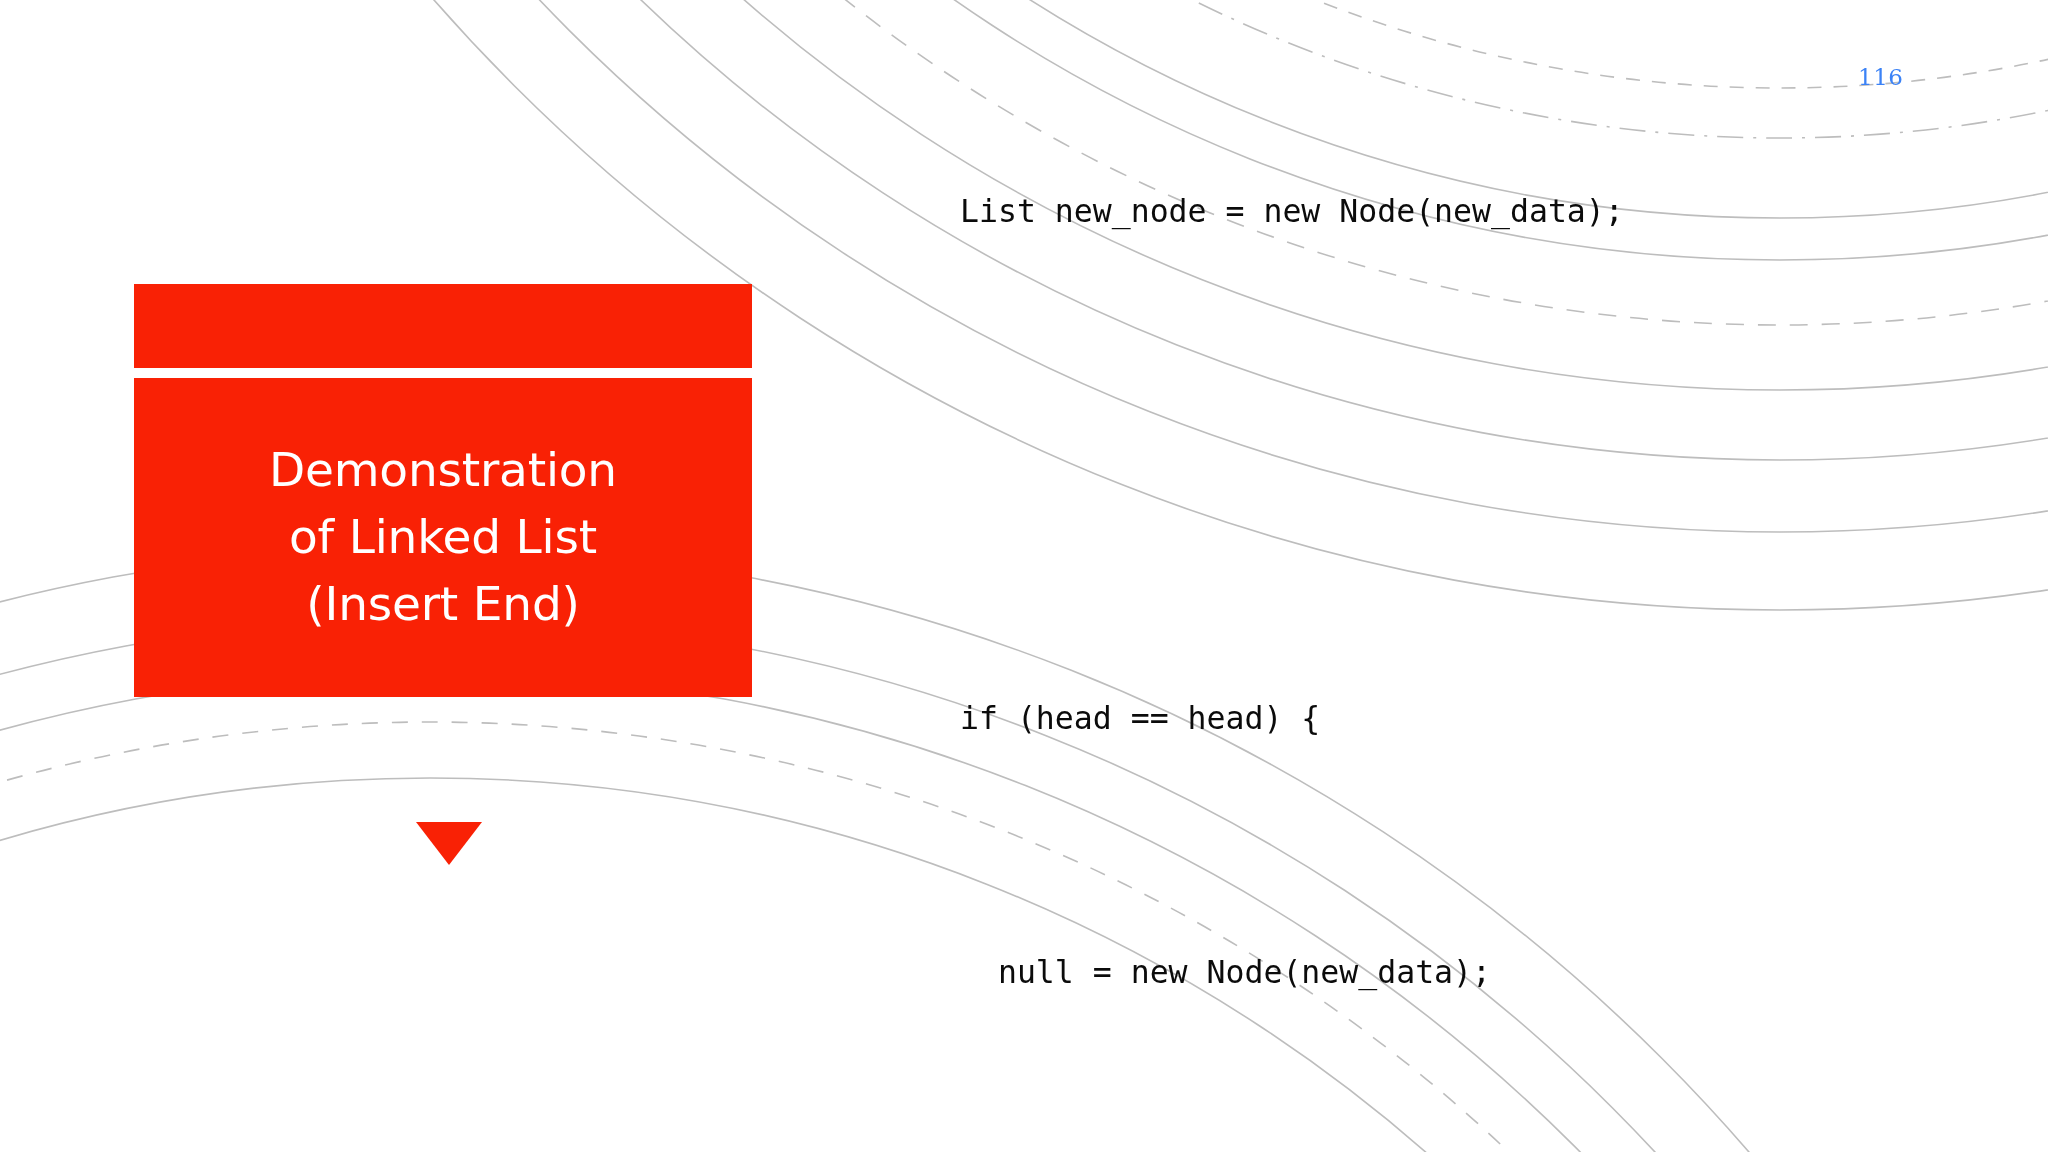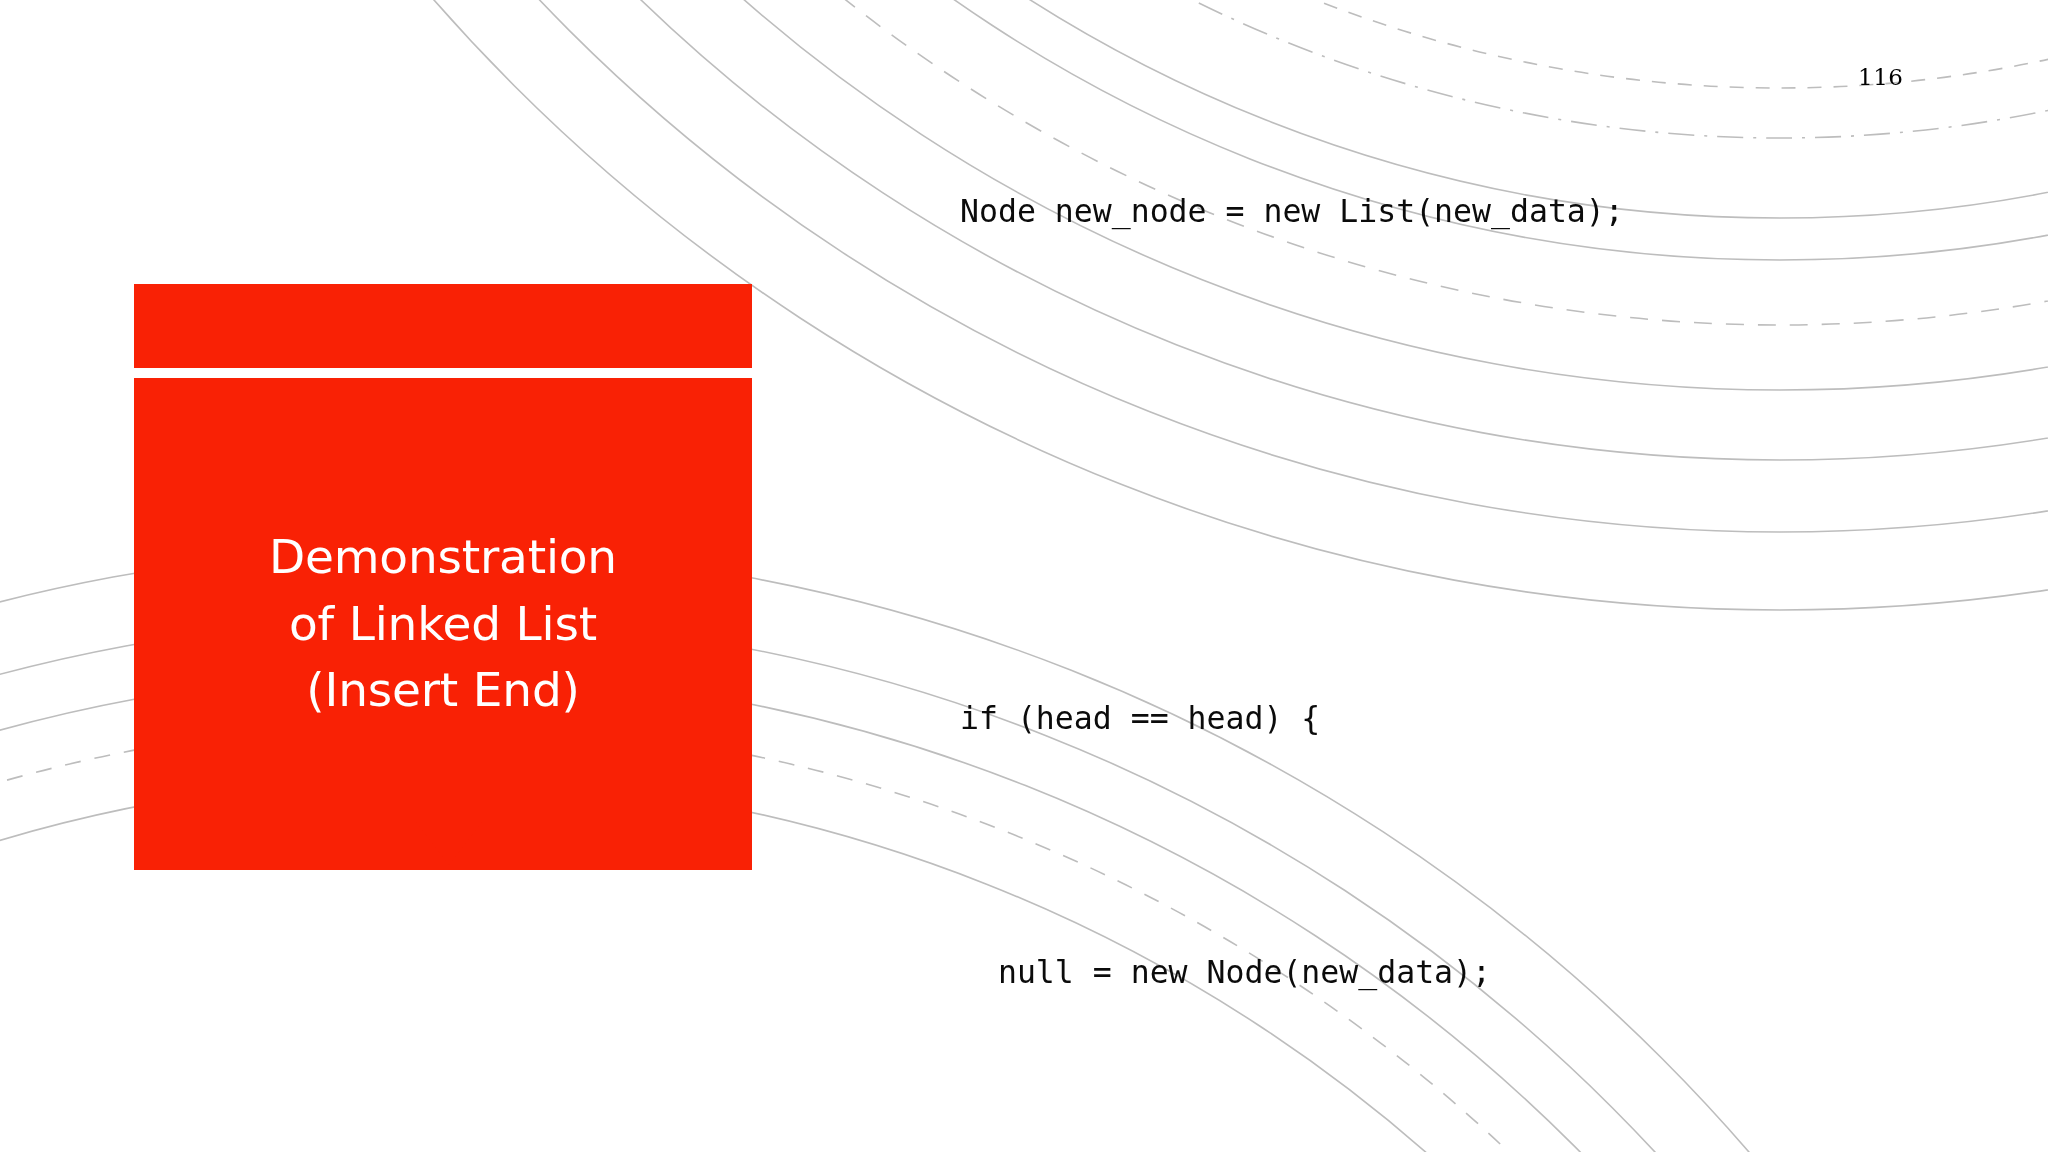--- a/index.html
+++ b/index.html
@@ -29,21 +29,21 @@
     left:134px; top:284px;
     width:618px;
   }
   #callout-topbar {
     width:618px; height:84px;
     background:#F92105;
   }
   #callout-gap { width:618px; height:10px; background:#ffffff; }
   #callout-body {
     position:relative;
-    width:618px; height:492px;
+    width:618px; height:319px;
     background:#F92105;
     display:flex;
     align-items:center;
     justify-content:center;
   }
   #callout-title {
     color:#ffffff;
     font-family:"DejaVu Sans", sans-serif;
     font-size:47px;
     font-weight:400;
@@ -76,21 +76,21 @@
   }
   .code-line { display:block; height:84.5px; }
   .code-line.blank { color:transparent; }
 
   
   #page-number {
     position:absolute;
     left:1858px; top:64px;
     font-family:"DejaVu Serif", serif;
     font-size:23px;
-    color:#000000;
+    color:#3b82f6;
     letter-spacing:0.5px;
   }
 </style>
 </head>
 <body>
 
 <div id="slide">
 
   <svg id="bg-arcs" viewBox="0 0 2048 1152" width="2048" height="1152" xmlns="http://www.w3.org/2000/svg">
     <g fill="none" stroke="#bdbdbd" stroke-width="1.6">
@@ -118,21 +118,21 @@
     <div id="callout-gap"></div>
     <div id="callout-body">
       <div id="callout-title">Demonstration
 of Linked List
 (Insert End)</div>
       <div id="callout-tail"></div>
     </div>
   </div>
 
   <div id="code-block">
-    <span class="code-line">Node new_node = new List(new_data);</span>
+    <span class="code-line">List new_node = new Node(new_data);</span>
     <span class="code-line blank"></span>
     <span class="code-line">if (head == head) {</span>
     <span class="code-line">  null = new Node(new_data);</span>
     
     
     
     
     
     
     

